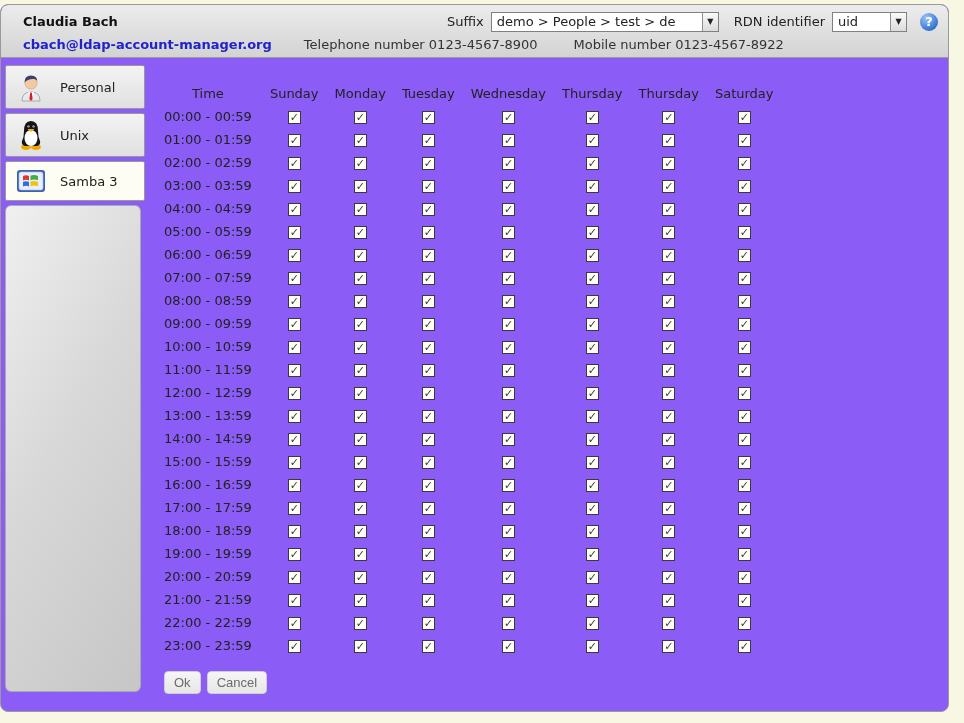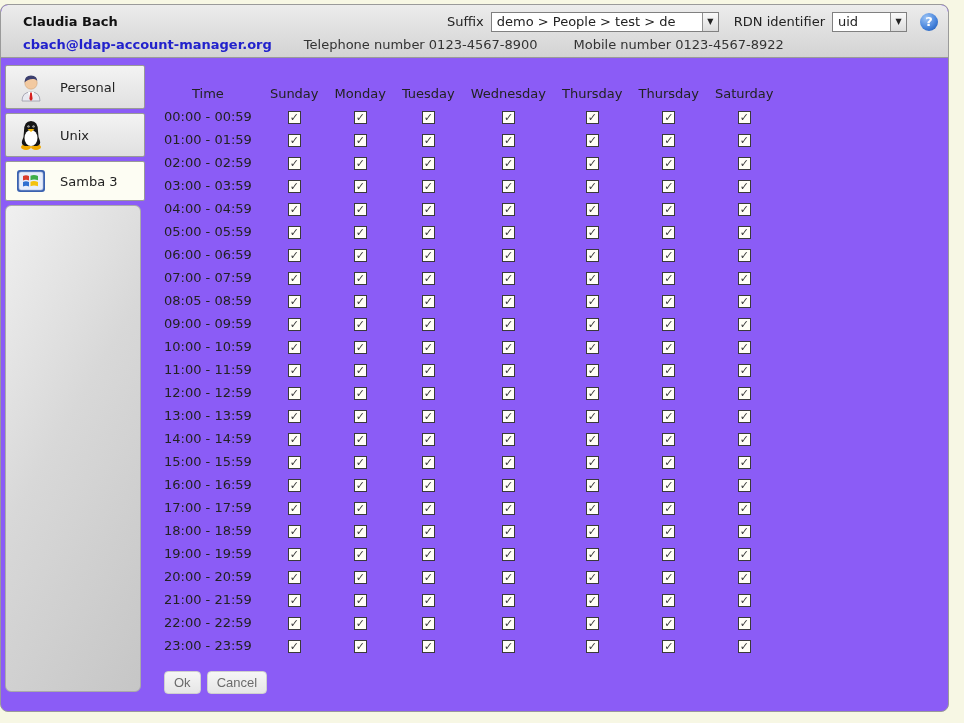--- a/index.html
+++ b/index.html
@@ -344,21 +344,21 @@
             <td class="time-col">07:00 - 07:59</td>
             <td><span class="cb checked"></span></td>
             <td><span class="cb checked"></span></td>
             <td><span class="cb checked"></span></td>
             <td><span class="cb checked"></span></td>
             <td><span class="cb checked"></span></td>
             <td><span class="cb checked"></span></td>
             <td><span class="cb checked"></span></td>
           </tr>
           <tr>
-            <td class="time-col">08:05 - 08:59</td>
+            <td class="time-col">08:00 - 08:59</td>
             <td><span class="cb checked"></span></td>
             <td><span class="cb checked"></span></td>
             <td><span class="cb checked"></span></td>
             <td><span class="cb checked"></span></td>
             <td><span class="cb checked"></span></td>
             <td><span class="cb checked"></span></td>
             <td><span class="cb checked"></span></td>
           </tr>
           <tr>
             <td class="time-col">09:00 - 09:59</td>

